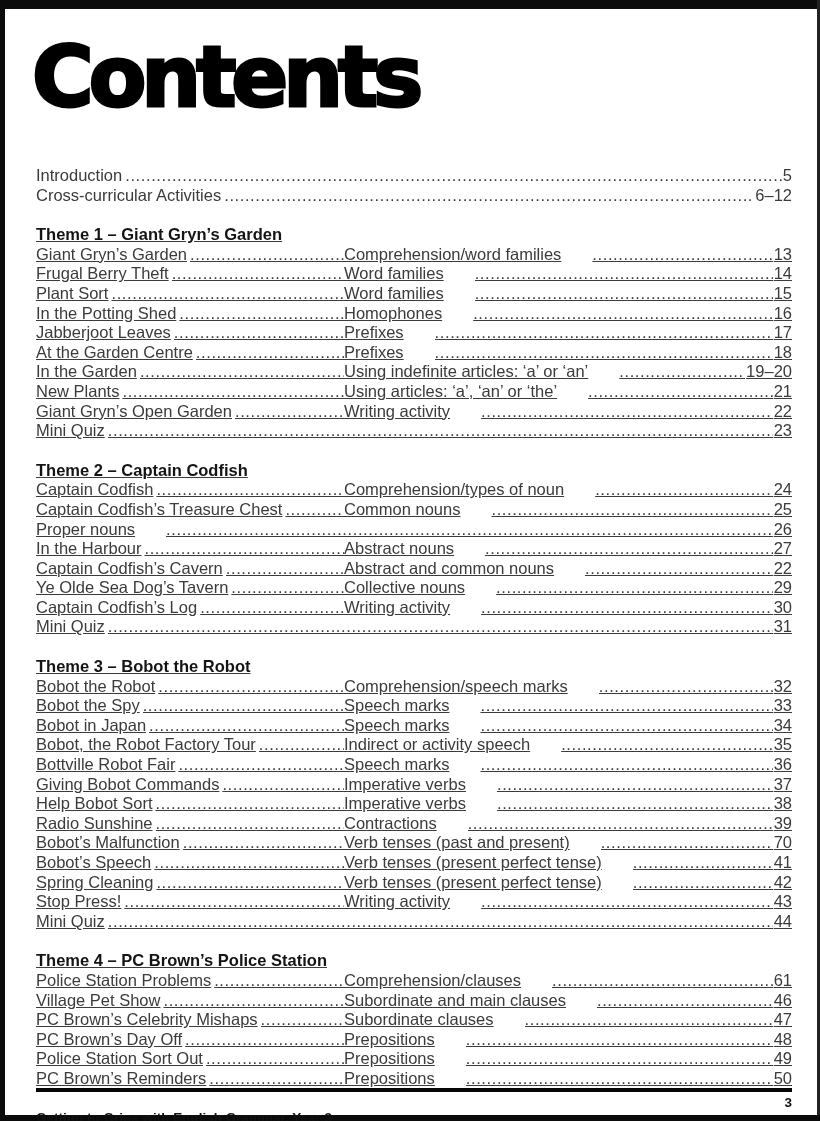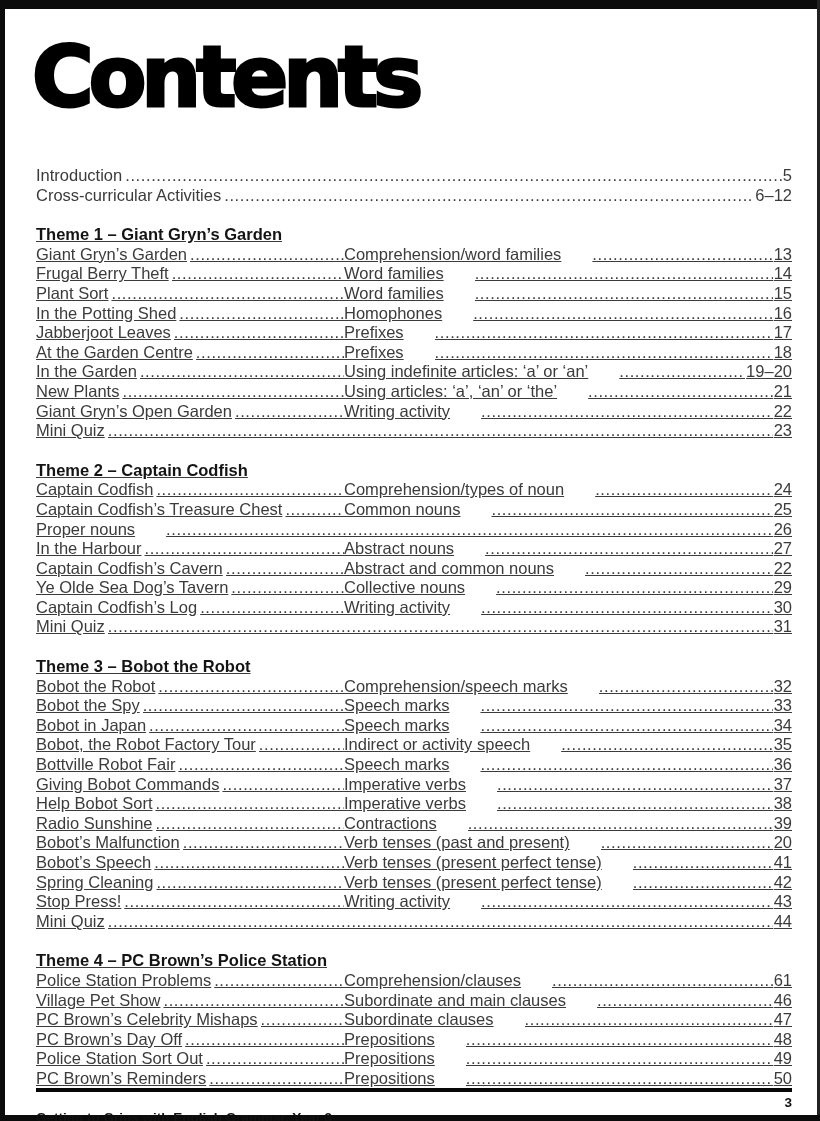--- a/index.html
+++ b/index.html
@@ -368,21 +368,21 @@
           </div>
           <div class="row">
             <span class="col c1">
               <span class="t">Bobot’s Malfunction</span>
               <span class="leader"></span>
             </span>
             <span class="col c2">
               <span class="t">Verb tenses (past and present)</span>
               <span class="leader"></span>
             </span>
-            <span class="pg">20</span>
+            <span class="pg">70</span>
           </div>
           <div class="row">
             <span class="col c1">
               <span class="t">Bobot’s Speech</span>
               <span class="leader"></span>
             </span>
             <span class="col c2">
               <span class="t">Verb tenses (present perfect tense)</span>
               <span class="leader"></span>
             </span>

